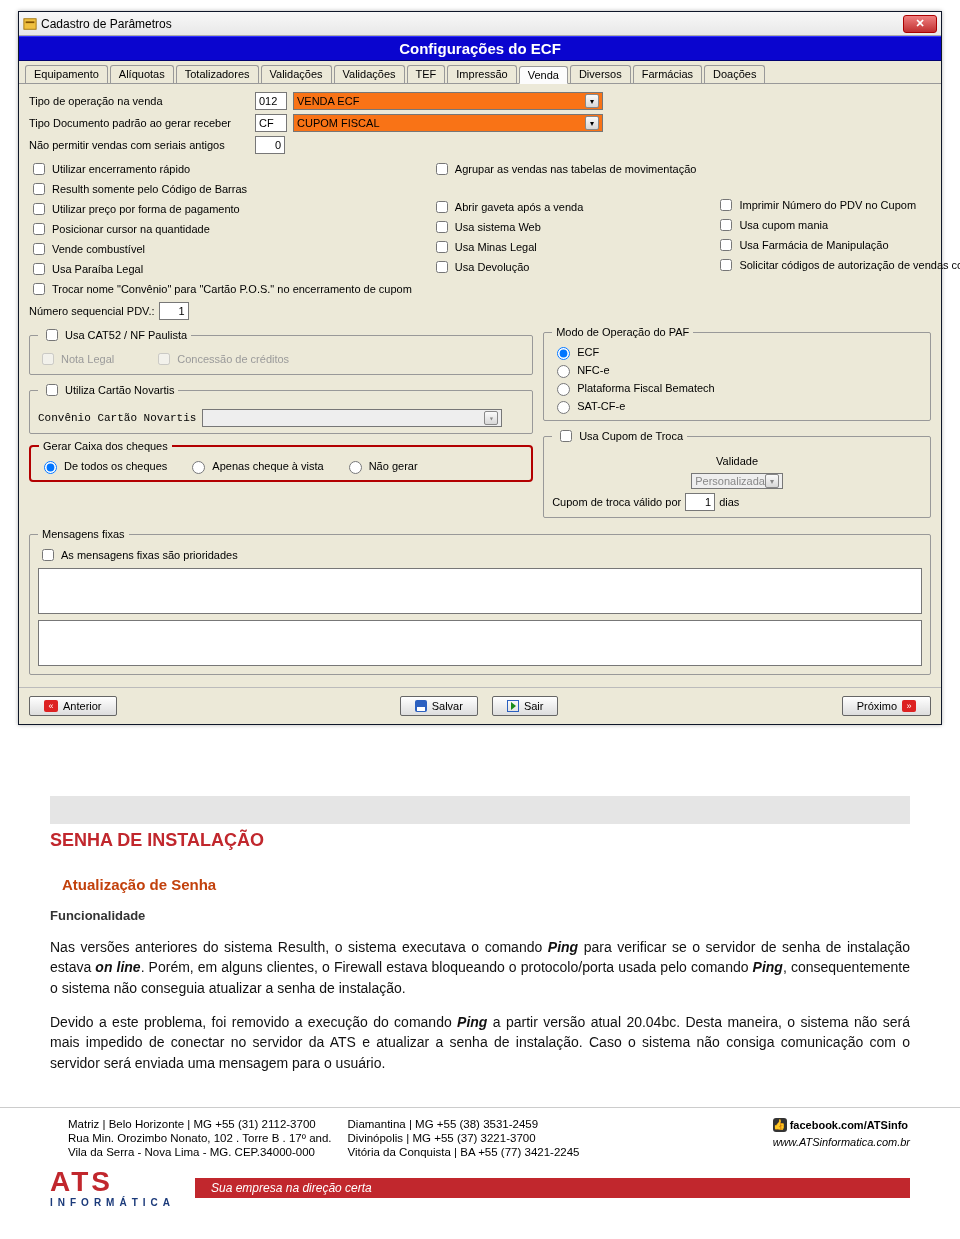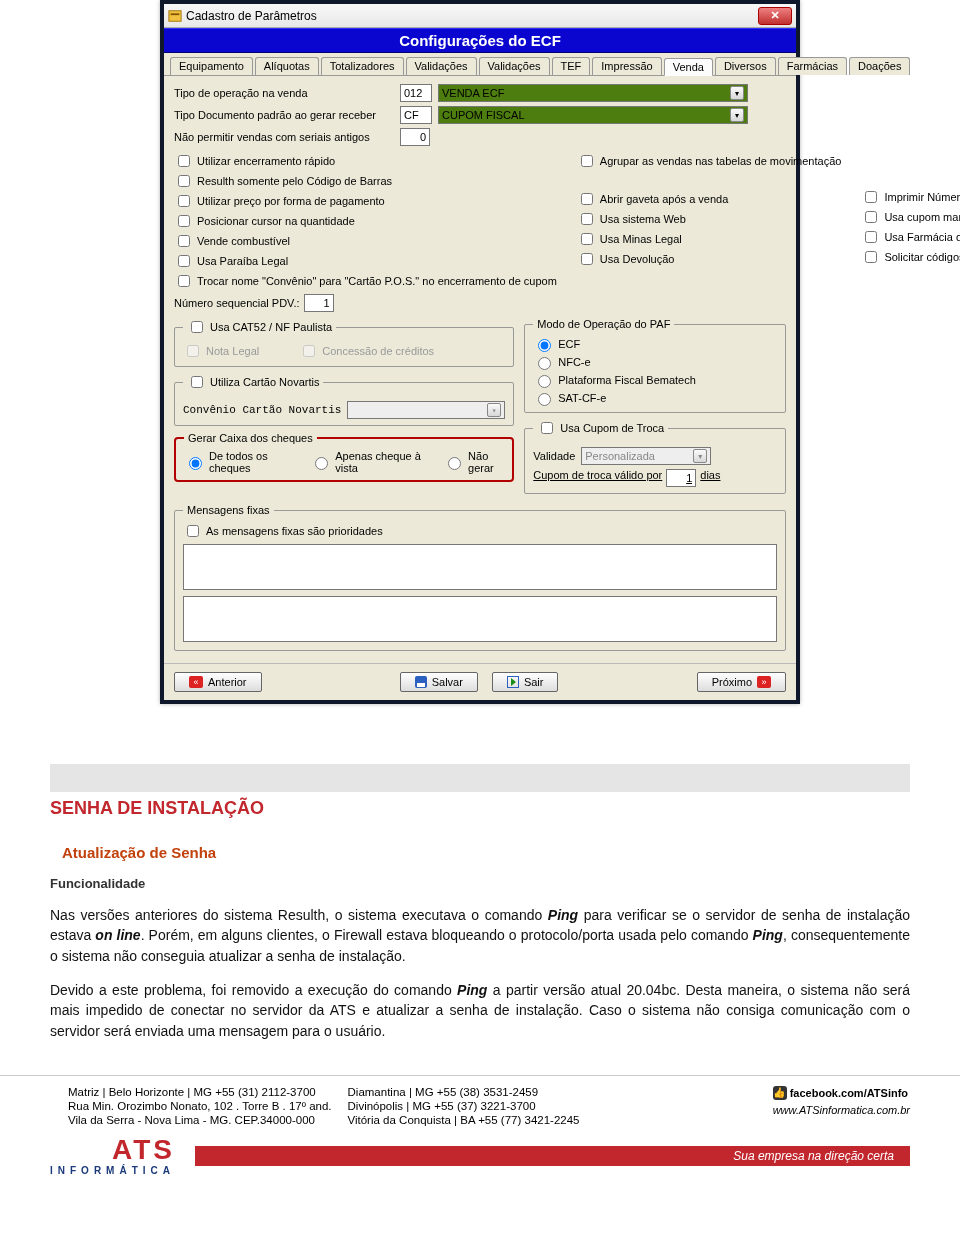--- a/index.html
+++ b/index.html
@@ -8,23 +8,23 @@
     padding: 0;
     font-family: Tahoma, Arial, sans-serif;
     font-size: 11px;
     background: #fff;
     color: #000;
     width: 960px;
   }
 
   
   .window {
-    margin: 0 auto;
-    width: 640px;
-    border: 4px solid #0f172a;
+    margin: 11px auto;
+    width: 924px;
+    border: 1px solid #0f172a;
     background: #ece9d8;
     box-shadow: 0 0 4px rgba(0,0,0,0.3);
   }
   .titlebar {
     display: flex;
     align-items: center;
     height: 24px;
     background: linear-gradient(#f8f8f8,#e8e8e8);
     border-bottom: 1px solid #aaa;
     padding: 0 4px;
@@ -72,21 +72,21 @@
   .form-body { padding: 8px 10px; background:#ece9d8; }
 
   .row { display:flex; align-items:center; margin-bottom:4px; gap:6px; }
   .row label.lbl { width: 220px; }
   .tinyinput {
     border:1px solid #777; background:#fff; height:18px;
     font-size:11px; padding:0 3px;
   }
   .w30 { width:30px; text-align:right; }
   .w32 { width:32px; }
-  .combo { flex:1; display:flex; align-items:center; border:1px solid #777; background:#4d7c0f; height:18px; padding:0 3px; max-width:310px;}
+  .combo { flex:1; display:flex; align-items:center; border:1px solid #777; background:#f97316; height:18px; padding:0 3px; max-width:310px;}
   .combo .caret { margin-left:auto; width:14px; height:14px; border:1px solid #888; background:linear-gradient(#fafafa,#d8d8d8); border-radius:2px; display:flex; align-items:center; justify-content:center; font-size:8px;}
   .combo.disabled { background:#eee; color:#888;}
 
   .cols { display:flex; gap:20px; margin-top:6px; }
   .col { display:flex; flex-direction:column; gap:2px; flex:1; }
   .chk { display:flex; align-items:center; gap:4px; font-size:11px; white-space:nowrap;}
   .chk input { width:12px; height:12px; }
   .disabled-text { color:#9a9a9a; }
 
   .inline-row { display:flex; align-items:center; gap:4px; margin-top:4px;}
@@ -103,23 +103,23 @@
   .lower { display:flex; gap:10px; }
   .lower .left { flex:1.3; }
   .lower .right { flex:1; }
 
   .novartis-row { display:flex; align-items:center; gap:6px; margin-top:4px;font-family:Liberation Mono, monospace;}
   .novartis-row .combo { max-width:300px;}
 
   .cheques-fs { border:2px solid #b30000; border-radius:4px; }
   .cheques-fs .opts { display:flex; gap:20px; align-items:center; }
 
-  .troca-row { display:flex; align-items:center; gap:6px; margin:4px 0;}
+  .troca-row { display:flex; align-items:center; gap:6px; margin:4px 0;flex-direction:column;}
   .troca-row .combo{ max-width:130px;}
-  .validpor { display:flex; gap:4px;text-decoration:underline;}
+  .validpor { display:flex; align-items:center; gap:4px;}
 
   .msgs-fs textarea {
     width:100%; height:46px; resize:none;
     font-family:Tahoma; font-size:11px; border:1px solid #777;
     margin-top:4px;
   }
 
   .footer-btns {
     display:flex; justify-content:space-between; padding:8px 10px; gap:10px;
     border-top:1px solid #bbb;
@@ -146,21 +146,21 @@
   .para i { font-style:italic;}
 
   
   .page-footer { border-top:1px solid #ccc; padding:10px 50px 6px 68px; display:flex; gap:16px; font-size:11.5px; font-family:"Arial Narrow", Arial; }
   .fcol { display:flex; flex-direction:column; gap:2px;}
   .fcol.narrow { font-stretch:condensed; }
   .fsocial { margin-left:auto; display:flex; flex-direction:column; gap:4px; align-items:flex-start;}
   .fsocial .fb, .fsocial .site { font-size:11px;}
   .thumb { width:14px; height:14px; background:#333; color:#fff; border-radius:3px; display:inline-flex; align-items:center; justify-content:center; font-size:10px; margin-right:3px;}
 
-  .brand { padding: 4px 50px 10px 50px; display:flex; align-items:center; gap:20px;text-align:right;}
+  .brand { padding: 4px 50px 10px 50px; display:flex; align-items:center; gap:20px;}
   .logo { display:flex; flex-direction:column; line-height:1;}
   .logo-top { color:#c1272d; font:bold 28px/1 Arial; letter-spacing:3px;}
   .logo-bot { color:#1b3a7a; font:bold 10px/1 Arial; letter-spacing:5px; margin-top:2px;}
   .tagline { background:#c1272d; color:#fff; font:italic 12px/1 Arial; padding:4px 16px; flex:1;}
 
   
   .app-icon svg { width:14px; height:14px; }
 </style>
 </head>
 <body>

